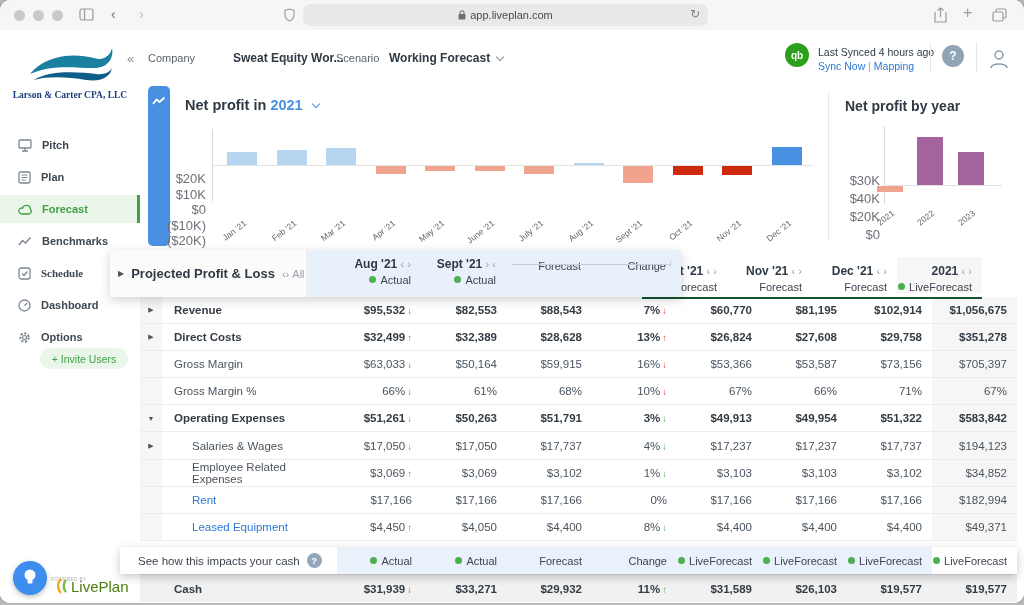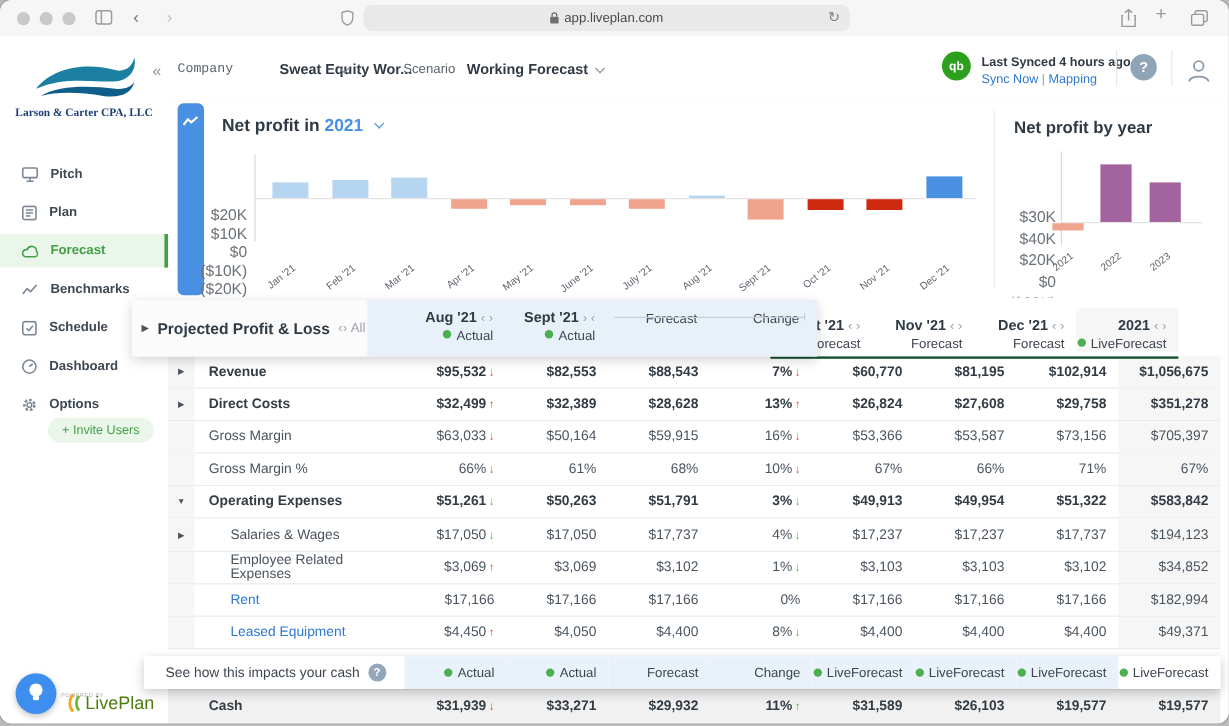--- a/index.html
+++ b/index.html
@@ -16,21 +16,21 @@
   .org{left:0;top:60px;width:140px;text-align:center;color:#1b3f7a;font-weight:bold;font-size:9.5px;font-family:"Liberation Serif",serif;}
   .sitem{left:0;width:140px;height:28px;display:flex;align-items:center;gap:10px;padding-left:18px;box-sizing:border-box;color:#3d4852;font-size:11px;font-weight:bold;cursor:pointer;}
   .sitem.active{background:#e9f6e9;color:#43a047;border-right:3px solid #43a047;}
   .invite{left:40px;top:318px;width:88px;height:21px;background:#e9f6e9;border-radius:11px;color:#43a047;font-weight:normal;font-size:10.5px;display:flex;align-items:center;justify-content:center;}
   
   .topbar{left:140px;top:30px;width:884px;height:54px;background:#fff;border-bottom:1px solid #e7e7e7;}
   .tlabel{color:#5a646e;font-size:11px;top:21px;}
   .tvalue{color:#2f3a45;font-size:12px;font-weight:bold;top:20px;}
   .chev{display:inline-block;width:5px;height:5px;border-right:1.5px solid #8a939c;border-bottom:1.5px solid #8a939c;transform:rotate(45deg);}
   .qb{left:785px;top:13px;width:24px;height:24px;border-radius:50%;background:#2ca01c;color:#fff;font-weight:bold;font-size:10px;display:flex;align-items:center;justify-content:center;}
-  .sync1{left:818px;top:13px;font-size:10.5px;font-weight:bold;color:#2f3a45;}
+  .sync1{left:818px;top:13px;font-size:10.5px;font-weight:normal;color:#2f3a45;}
   .sync2{left:818px;top:27px;font-size:10.5px;color:#2e78d2;}
   .vdiv{width:1px;background:#e7e7e7;top:12px;height:30px;}
   .help{left:942px;top:15px;width:22px;height:22px;border-radius:50%;background:#90a4b7;color:#fff;font-weight:bold;font-size:12px;display:flex;align-items:center;justify-content:center;}
   
   .charts{left:140px;top:84px;width:884px;height:164px;background:#fff;}
   .bluetab{left:8px;top:2px;width:22px;height:160px;background:#4a90e2;border-radius:5px;color:#fff;}
   .ctitle{font-size:14.5px;font-weight:bold;color:#2f3a45;}
   .tick{width:50px;text-align:right;font-size:13px;color:#6b7177;margin-top:48px;}
   .axline{background:#d9d9d9;}
   .zline{background:#e3e3e3;height:1px;}
@@ -132,21 +132,21 @@
           <path d="M4 10 a3 3 0 1 1 0.6-5.9 A4 4 0 0 1 12.4 5.4 A2.6 2.6 0 0 1 11 10 Z" fill="none" stroke="#43a047" stroke-width="1.3"></path>
         </svg>
       <span>Forecast</span>
     </div>
     <div class="abs sitem" style="top:197px;">
       <svg width="14" height="11" viewBox="0 0 14 11">
           <polyline points="1,9 4.5,4.5 7.5,7 12.5,1.5" fill="none" stroke="#7b8794" stroke-width="1.4"></polyline>
         </svg>
       <span>Benchmarks</span>
     </div>
-    <div class="abs sitem" style="top:229px;">
+    <div class="abs sitem" style="top:229px;font-family:Liberation Serif, serif;">
       <svg width="13" height="13" viewBox="0 0 13 13">
           <rect x="1" y="1" width="11" height="11" rx="2" fill="none" stroke="#7b8794" stroke-width="1.3"></rect>
           <polyline points="4,6.5 6,8.5 9.5,4.5" fill="none" stroke="#7b8794" stroke-width="1.3"></polyline>
         </svg>
       <span>Schedule</span>
     </div>
     <div class="abs sitem" style="top:261px;">
       <svg width="13" height="13" viewBox="0 0 13 13">
           <circle cx="6.5" cy="6.5" r="5.5" fill="none" stroke="#7b8794" stroke-width="1.3"></circle>
           <line x1="6.5" y1="6.5" x2="9.2" y2="4.2" stroke="#7b8794" stroke-width="1.3"></line>
@@ -173,21 +173,21 @@
     <div class="abs" style="left:51px;top:22px;font-size:4.5px;color:#a8a8a8;letter-spacing:0.5px;">POWERED BY</div>
     <svg class="abs" style="left:57px;top:23px;" width="12" height="16" viewBox="0 0 12 16">
         <path d="M4 15 C 0 11, 0 5, 4 1" fill="none" stroke="#f5a623" stroke-width="2.4"></path>
         <path d="M9 14 C 6 11, 6 5, 9 2" fill="none" stroke="#7ab648" stroke-width="2.4"></path>
       </svg>
     <div class="abs" style="left:71px;top:23px;font-size:15px;color:#4d7c0f;">LivePlan</div>
   </div>
 
   <div class="abs topbar"></div>
   <div class="abs" style="left:127px;top:51px;color:#8a939c;font-size:13px;z-index:3;">«</div>
-  <div class="abs tlabel" style="left:148px;top:52px;font-family:Liberation Mono, monospace;">Company</div>
+  <div class="abs tlabel" style="left:148px;top:52px;">Company</div>
   <div class="abs tvalue" style="left:191px;top:51px;margin-left:42px;">Sweat Equity Wor...</div>
   <span class="abs chev" style="left:284px;top:54px;"></span>
   <div class="abs tlabel" style="left:336px;top:52px;">Scenario</div>
   <div class="abs tvalue" style="left:389px;top:51px;">Working Forecast</div>
   <span class="abs chev" style="left:497px;top:54px;"></span>
   <div class="abs qb" style="top:43px;">qb</div>
   <div class="abs sync1" style="top:46px;">Last Synced 4 hours ago</div>
   <div class="abs sync2" style="top:60px;">
     <span class="link">Sync Now</span>
     <span style="color:#9aa2aa;">|</span>

